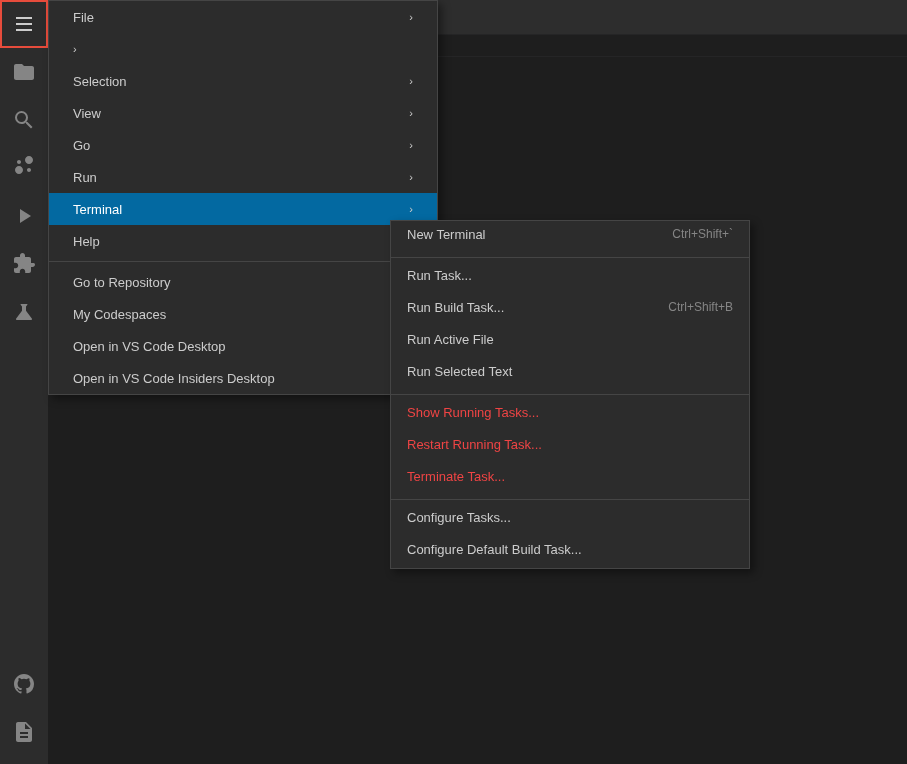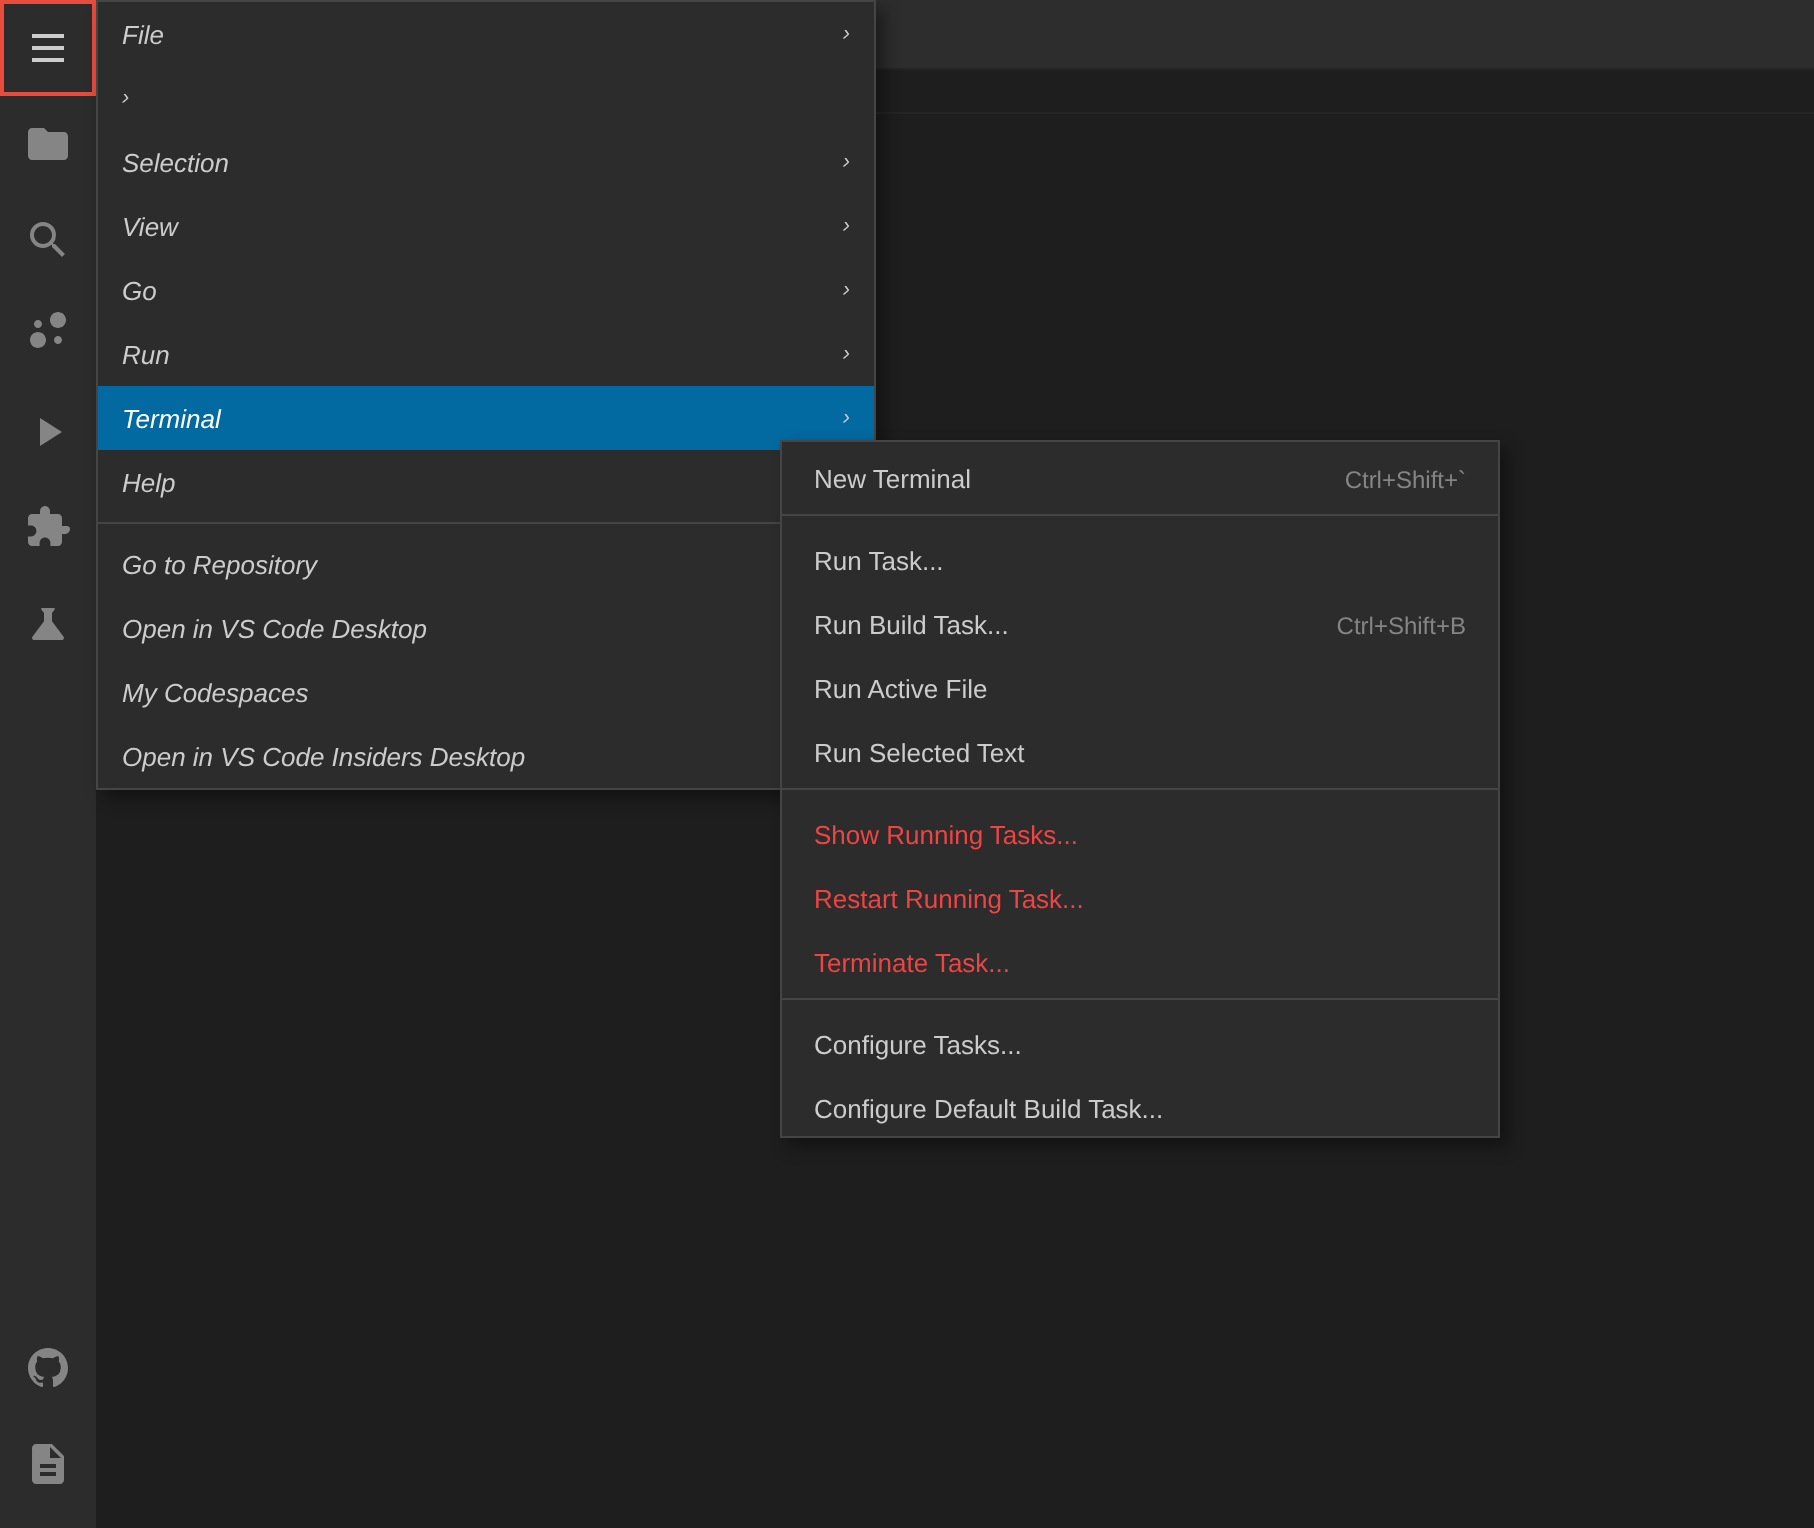--- a/index.html
+++ b/index.html
@@ -73,25 +73,24 @@
       background: #2c2c2c;
       border: 1px solid #454545;
       z-index: 100;
       box-shadow: 4px 4px 8px rgba(0,0,0,0.4);
     }
 
     .menu-item {
       display: flex;
       align-items: center;
       justify-content: space-between;
-      padding: 6px 12px;
+      padding: 6px 24px;
       cursor: pointer;
       color: #cccccc;
       height: 32px;
-      font-style: italic;
     }
     .menu-item:hover, .menu-item.active {
       background: #0369a1;
       color: #ffffff;
     }
     .menu-item .label { flex: 1; }
     .menu-item .arrow {
       color: #cccccc;
       font-size: 11px;
     }
@@ -107,21 +106,21 @@
       left: 390px;
       top: 220px;
       width: 360px;
       background: #2c2c2c;
       border: 1px solid #454545;
       z-index: 101;
       box-shadow: 4px 4px 8px rgba(0,0,0,0.4);
     }
     .submenu-item {
       display: flex;
-      align-items: flex-end;
+      align-items: flex-start;
       justify-content: space-between;
       padding: 6px 16px;
       cursor: pointer;
       color: #cccccc;
       height: 32px;
     }
     .submenu-item.disabled {
       color: #ef4444;
       cursor: default;
     }
@@ -341,24 +340,24 @@
   </div>
   <div class="menu-item">
     <span class="label">Help</span>
     <span class="arrow">›</span>
   </div>
   <div class="menu-divider"></div>
   <div class="menu-item">
     <span class="label">Go to Repository</span>
   </div>
   <div class="menu-item">
+    <span class="label">My Codespaces</span>
+  </div>
+  <div class="menu-item">
     <span class="label">Open in VS Code Desktop</span>
-  </div>
-  <div class="menu-item">
-    <span class="label">My Codespaces</span>
   </div>
   <div class="menu-item">
     <span class="label">Open in VS Code Insiders Desktop</span>
   </div>
 </div>
 
 <div class="submenu">
   <div class="submenu-item">
     <span class="label">New Terminal</span>
     <span class="shortcut">Ctrl+Shift+`</span>

